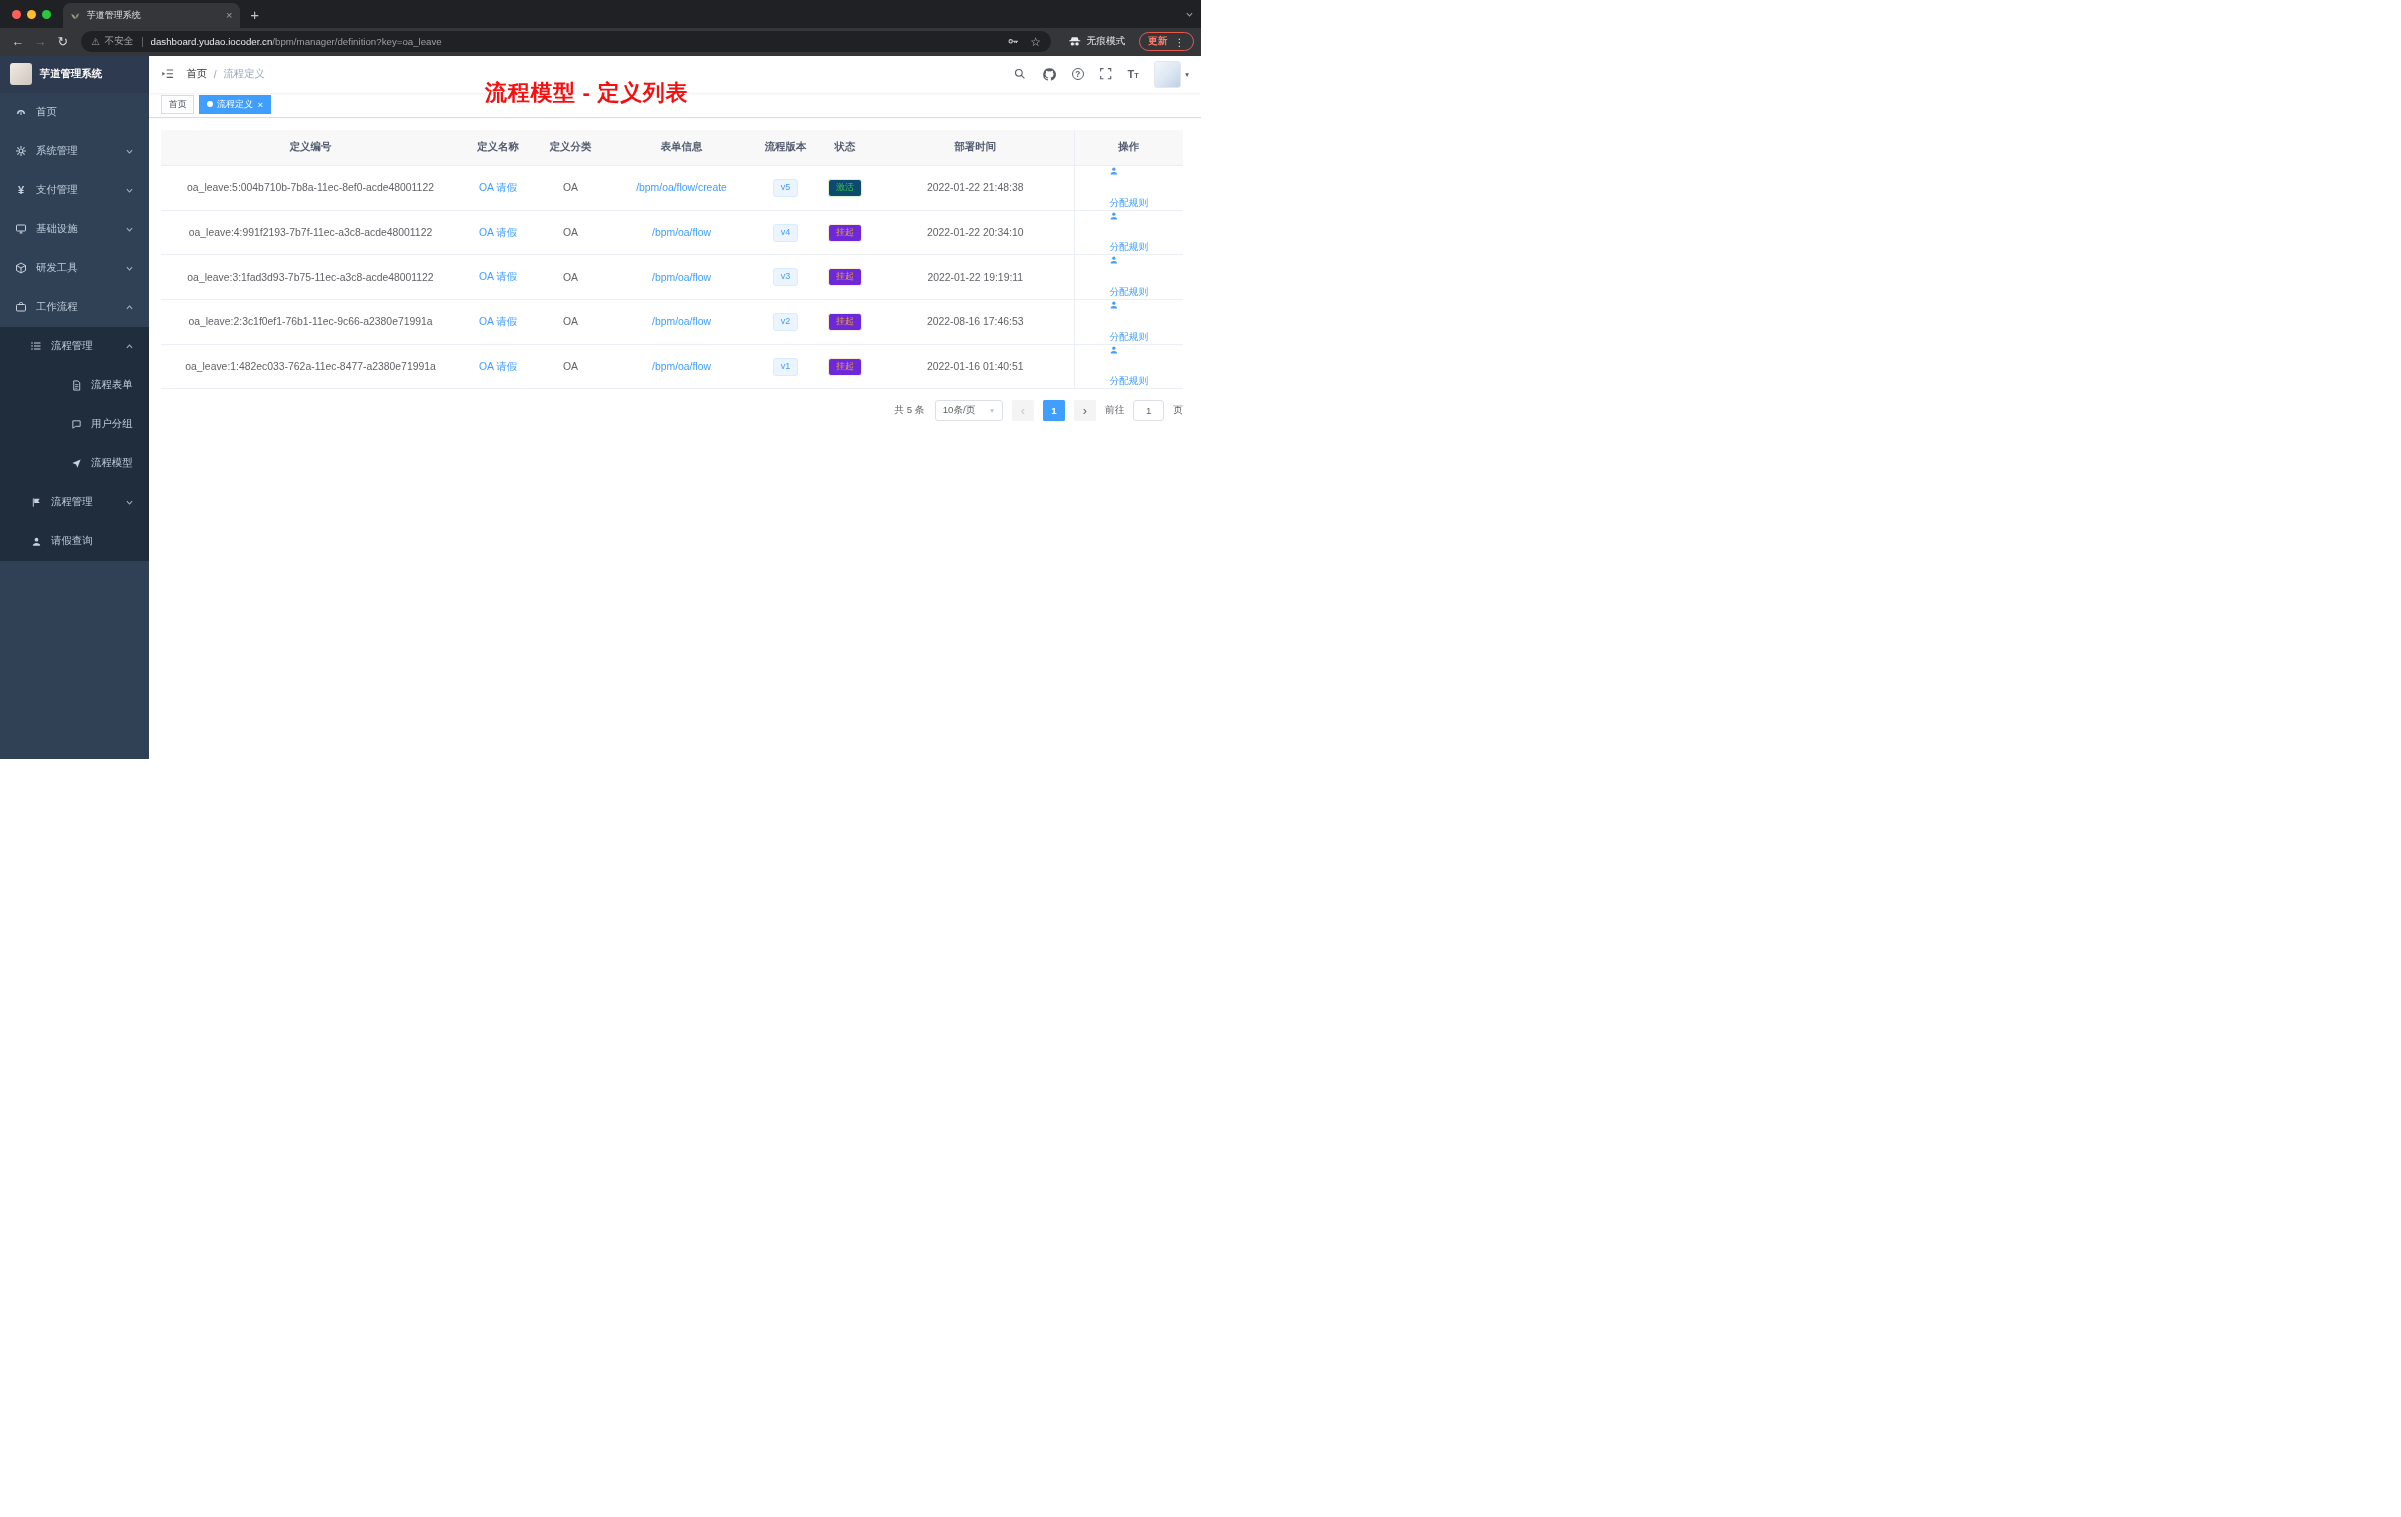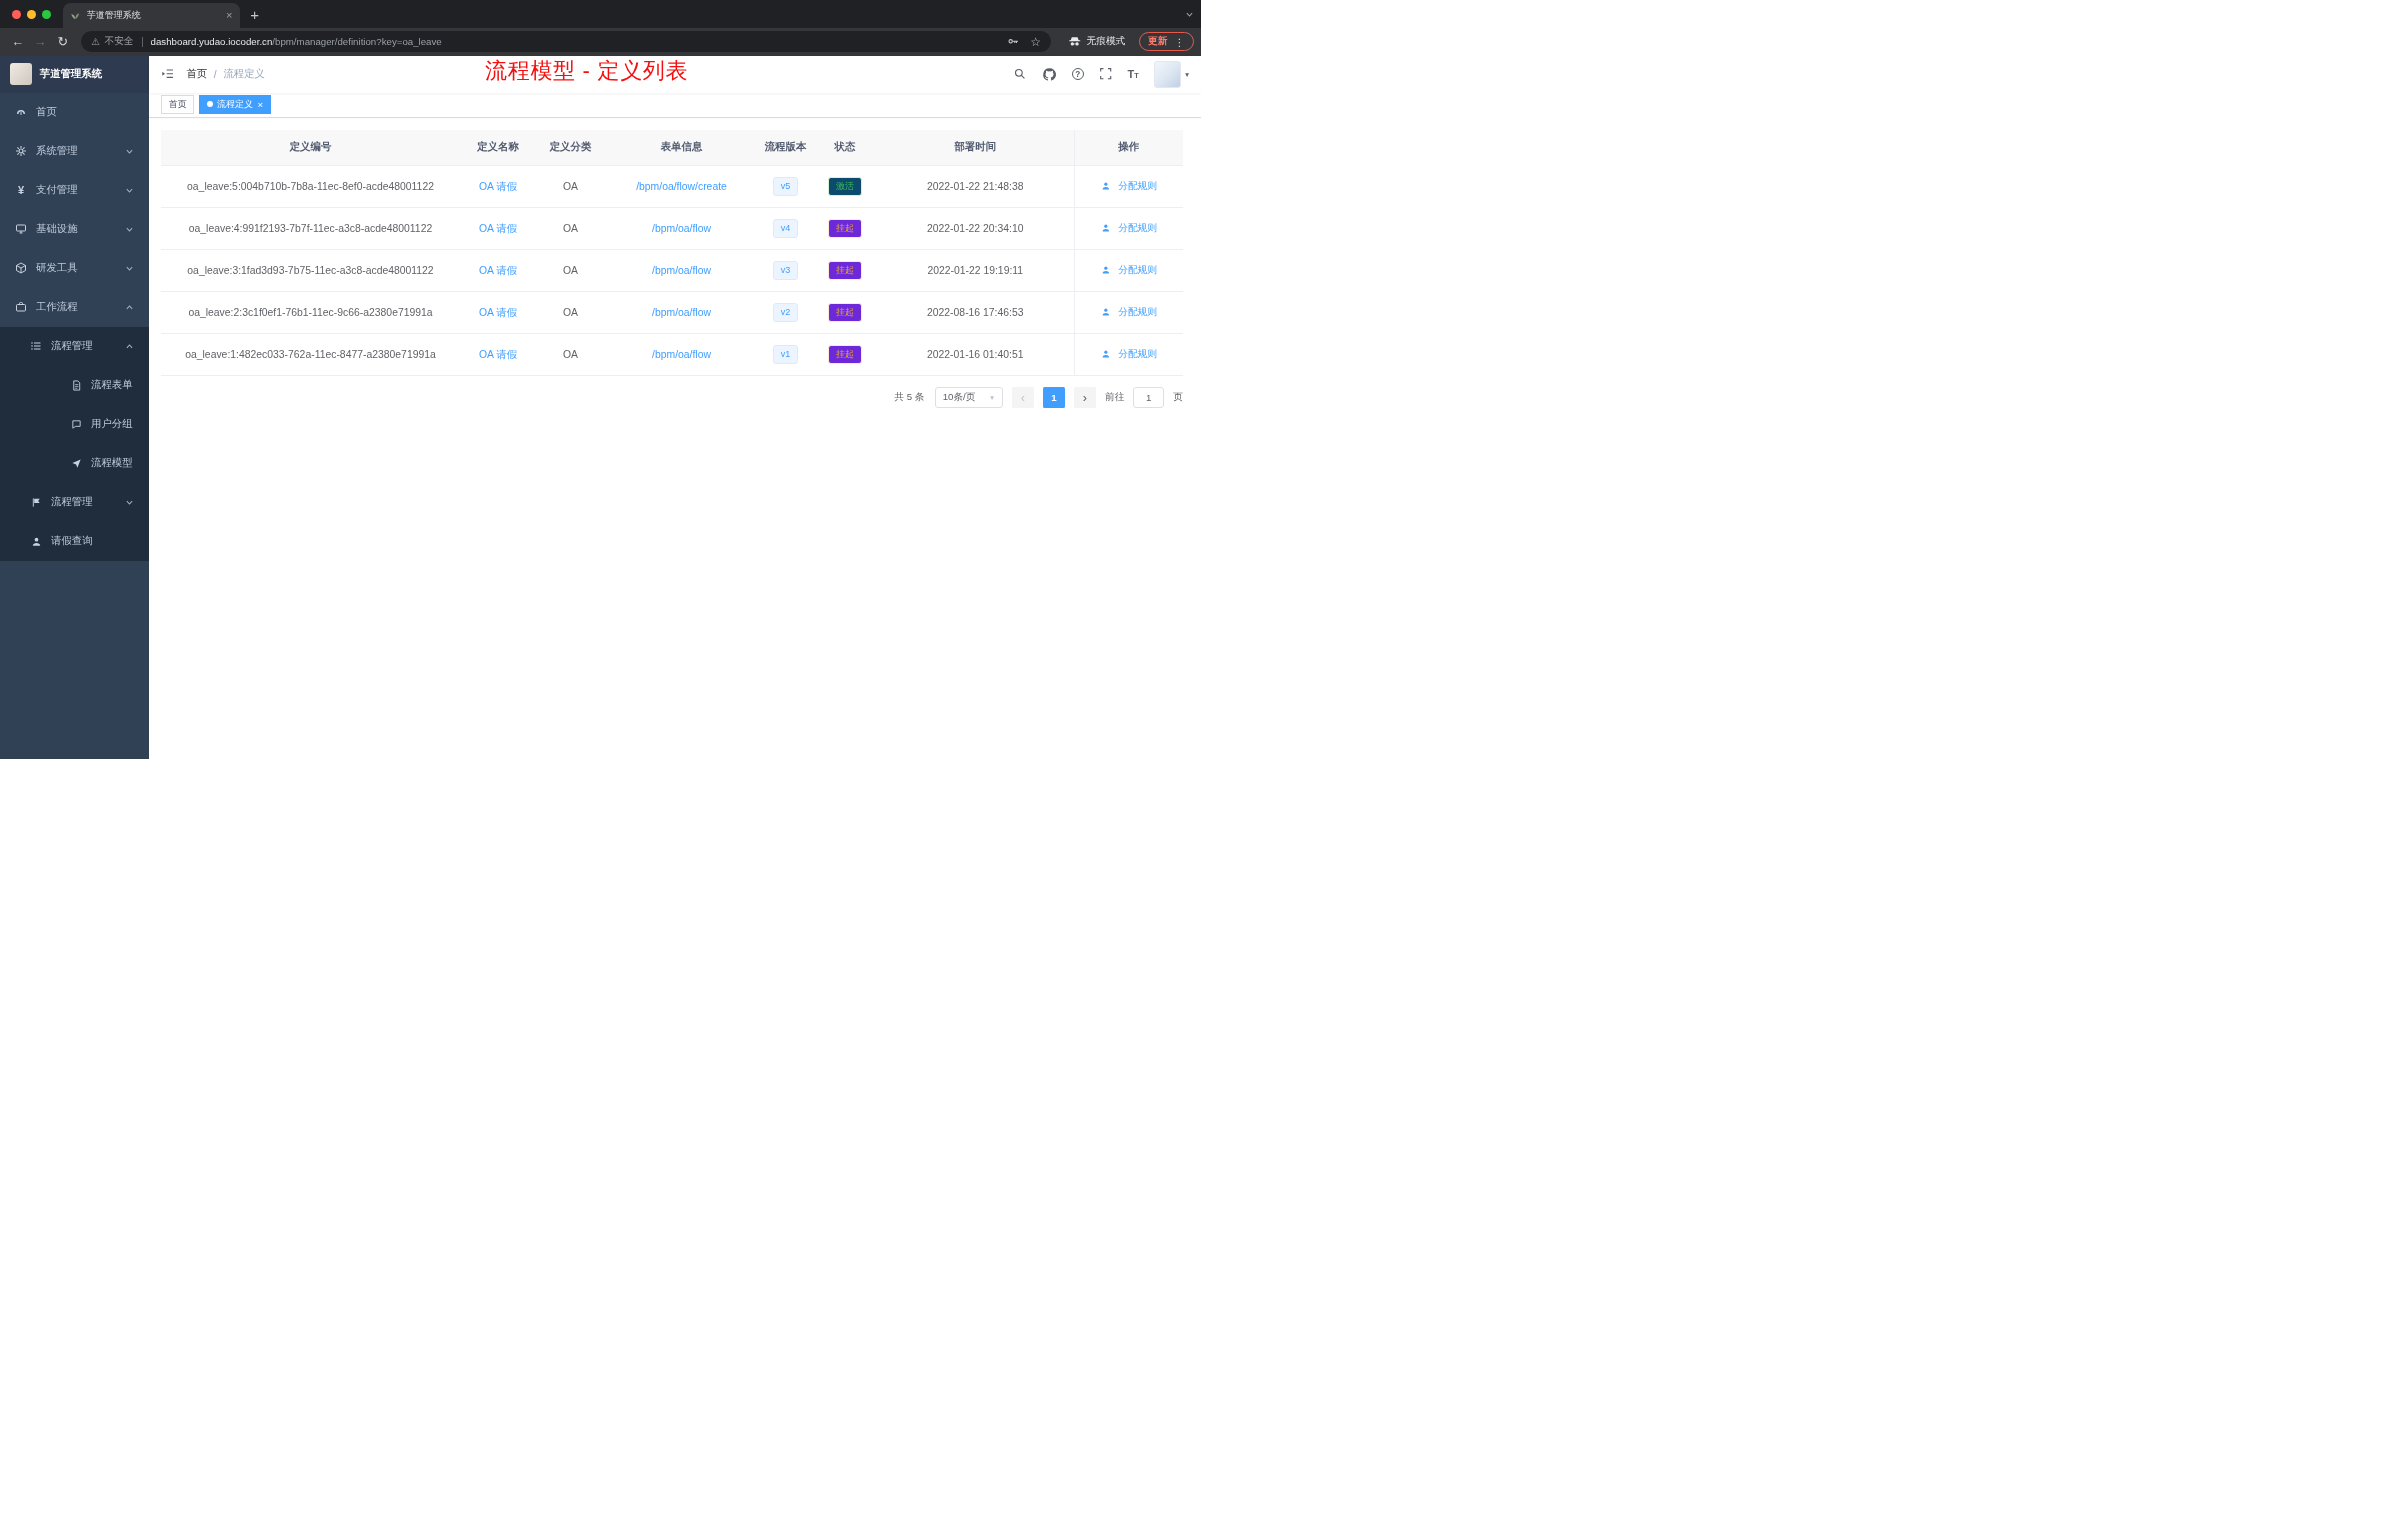--- a/index.html
+++ b/index.html
@@ -55,21 +55,21 @@
 
   .main { flex:1; display:flex; flex-direction:column; background:#fff; min-width:0; }
 
   
   .navbar { height:37px; display:flex; align-items:center; padding:0 12px; position:relative; background:#fff;
             box-shadow:0 0.7px 3px rgba(0,21,41,.08); z-index:3; }
   .hamburger { color:#5a5e66; display:flex; align-items:center; }
   .breadcrumb { margin-left:12px; font-size:10.4px; display:flex; gap:6.7px; align-items:center; }
   .crumb-home { color:#303133; }
   .crumb-sep, .crumb-cur { color:#97a8be; }
-  .annotation { position:absolute; left:336px; top:0; font-size:22px; font-weight:400; color:#f50f0f;
+  .annotation { position:absolute; left:336px; top:22px; font-size:22px; font-weight:700; color:#f50f0f;
                 white-space:nowrap; letter-spacing:0.7px; z-index:5; }
   .nav-icons { margin-left:auto; display:flex; align-items:center; gap:15px; color:#5a5e66; }
   .nav-ic { display:flex; align-items:center; justify-content:center; color:#5a5e66; }
   .q-circle { width:12.6px; height:12.6px; border:1.1px solid #5a5e66; border-radius:50%; font-size:8.2px; font-weight:700;
               display:flex; align-items:center; justify-content:center; }
   .fontsize-ic { display:flex; align-items:flex-end; font-weight:700; color:#5a5e66; }
   .fontsize-ic .big{ font-size:11px; line-height:1;} .fontsize-ic .small{ font-size:7.4px; line-height:1;}
   .avatar-wrap { display:flex; align-items:center; gap:4.5px; }
   .avatar { width:27px; height:27px; border-radius:3px; border:0.7px solid #e4e7ed;
             background:linear-gradient(135deg,#f2f6fb 0%,#dce6f2 55%,#bfd0e4 100%); }
@@ -93,21 +93,21 @@
        white-space:nowrap; overflow:hidden; }
   .col-id{width:299px}.col-name{width:76px}.col-cat{width:69px}.col-form{width:153px}
   .col-ver{width:55px}.col-status{width:64px}.col-time{width:197px}
   .col-action{width:109px; border-left:0.7px solid #ebeef5;}
   .link { color:#409eff; cursor:pointer; }
   .ver-tag { display:inline-block; padding:2.2px 6.7px; background:#ecf5ff; border:0.7px solid #d9ecff;
              color:#409eff; border-radius:3px; font-size:9px; line-height:1.3; }
   .status-tag { display:inline-block; padding:2.2px 6.7px; border-radius:3px; font-size:9px; line-height:1.3; }
   .st-active { background:#0c4a6e; border:0.7px solid #d9f3d0; color:#3cc051; }
   .st-warn { background:#6d28d9; border:0.7px solid #faecd8; color:#e6a23c; }
-  .action-link { color:#409eff; font-size:9.7px; display:inline-flex; align-items:center; gap:8px; cursor:pointer; }
+  .action-link { color:#409eff; font-size:9.7px; display:inline-flex; gap:21px; cursor:pointer;flex-direction:column; }
 
   
   .pagination { display:flex; align-items:center; justify-content:flex-end; gap:9px; margin-top:11px;
                 padding-bottom:18px; font-size:9.7px; color:#606266; }
   .pg-total { margin-right:1.5px; }
   .page-select { width:68px; height:21px; border:0.7px solid #dcdfe6; border-radius:3px; display:flex;
                  align-items:center; justify-content:space-between; padding:0 6.7px; color:#606266; cursor:pointer; }
   .select-caret { color:#c0c4cc; font-size:6.7px; }
   .pg-btn { min-width:22px; height:21px; border-radius:1.5px; background:#f4f4f5; display:flex; align-items:center;
             justify-content:center; color:#606266; font-size:12.6px; cursor:pointer; }

